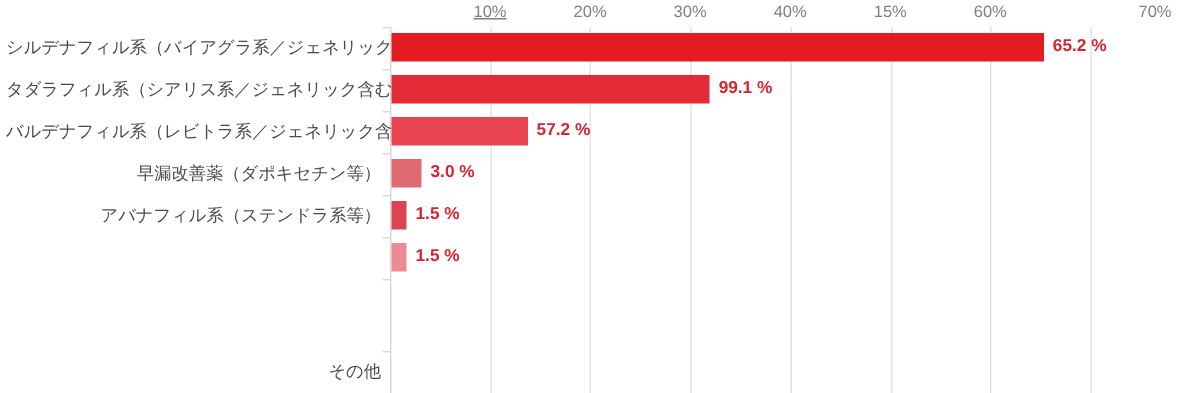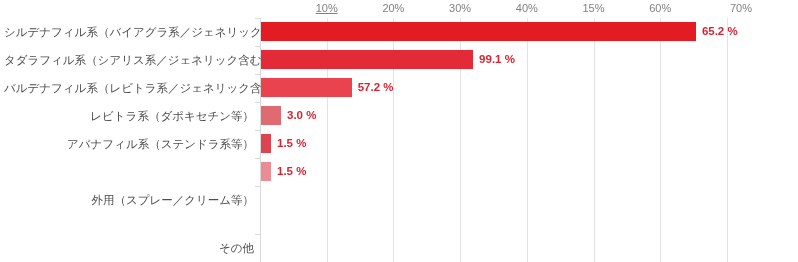--- a/index.html
+++ b/index.html
@@ -99,21 +99,21 @@
       <div class="gridline" style="left: 466.9px; background: rgb(226, 226, 226);"></div>
     </div>
 
   <div id="xticks">
       <div class="xtick" style="left: 326.7px; color: rgb(128, 128, 128); text-decoration: underline;">10%</div>
       <div class="xtick" style="left: 393.4px; color: rgb(128, 128, 128);">20%</div>
       <div class="xtick" style="left: 460.1px; color: rgb(128, 128, 128);">30%</div>
       <div class="xtick" style="left: 526.8px; color: rgb(128, 128, 128);">40%</div>
       <div class="xtick" style="left: 593.5px; color: rgb(128, 128, 128);">15%</div>
       <div class="xtick" style="left: 660.2px; color: rgb(128, 128, 128);">60%</div>
-      <div class="xtick" style="left: 741px; color: rgb(128, 128, 128); text-align: center;">70%</div>
+      <div class="xtick" style="left: 770px; color: rgb(128, 128, 128); text-align: center;">70%</div>
     </div>
 
   <div id="rows">
       <div class="row" style="top: 18px;">
         <div class="cat-label" style="color: rgb(74, 74, 74);">シルデナフィル系（バイアグラ系／ジェネリック含む）</div>
         <div class="tick-mark" style="background: rgb(217, 217, 217);"></div>
         <div class="bar" title="65.2 %" style="width: 434.884px; background: rgb(227, 27, 35);"></div>
         <div class="val-label" style="left: 701.884px; color: rgb(214, 36, 51);">65.2 %</div>
       </div>
       <div class="row" style="top: 46px;">
@@ -122,38 +122,37 @@
         <div class="bar" title="31.8 %" style="width: 212.106px; background: rgb(227, 43, 56);"></div>
         <div class="val-label" style="left: 479.106px; color: rgb(214, 36, 51);">99.1 %</div>
       </div>
       <div class="row" style="top: 74px;">
         <div class="cat-label" style="color: rgb(74, 74, 74);">バルデナフィル系（レビトラ系／ジェネリック含む）</div>
         <div class="tick-mark" style="background: rgb(217, 217, 217);"></div>
         <div class="bar" title="13.6 %" style="width: 90.712px; background: rgb(232, 67, 78);"></div>
         <div class="val-label" style="left: 357.712px; color: rgb(214, 36, 51);">57.2 %</div>
       </div>
       <div class="row" style="top: 102px;">
-        <div class="cat-label" style="color: rgb(74, 74, 74);">レビトラ系（ダポキセチン等）</div>
+        <div class="cat-label" style="color: rgb(74, 74, 74);">早漏改善薬（ダポキセチン等）</div>
         <div class="tick-mark" style="background: rgb(217, 217, 217);"></div>
         <div class="bar" title="3.0 %" style="width: 20.01px; background: rgb(224, 106, 114);"></div>
         <div class="val-label" style="left: 287.01px; color: rgb(214, 36, 51);">3.0 %</div>
       </div>
       <div class="row" style="top: 130px;">
         <div class="cat-label" style="color: rgb(74, 74, 74);">アバナフィル系（ステンドラ系等）</div>
         <div class="tick-mark" style="background: rgb(217, 217, 217);"></div>
         <div class="bar" title="1.5 %" style="width: 10.005px; background: rgb(221, 68, 80);"></div>
         <div class="val-label" style="left: 277.005px; color: rgb(214, 36, 51);">1.5 %</div>
       </div>
       <div class="row" style="top: 158px;">
         <div class="tick-mark" style="background: rgb(217, 217, 217);"></div>
         <div class="bar" title="1.5 %" style="width: 10.005px; background: rgb(235, 140, 148);"></div>
         <div class="val-label" style="left: 277.005px; color: rgb(214, 36, 51);">1.5 %</div>
       </div>
       <div class="row" style="top: 186px;">
-        <div class="cat-label" style="color: rgb(74, 74, 74);">外用（スプレー／クリーム等）</div>
         <div class="tick-mark" style="background: rgb(217, 217, 217);"></div>
       </div>
       <div class="row" style="top: 214px; margin-top: 20px;">
         <div class="cat-label" style="color: rgb(74, 74, 74);">その他</div>
         <div class="tick-mark" style="background: rgb(217, 217, 217);"></div>
       </div>
     </div>
 
 </div>
 

